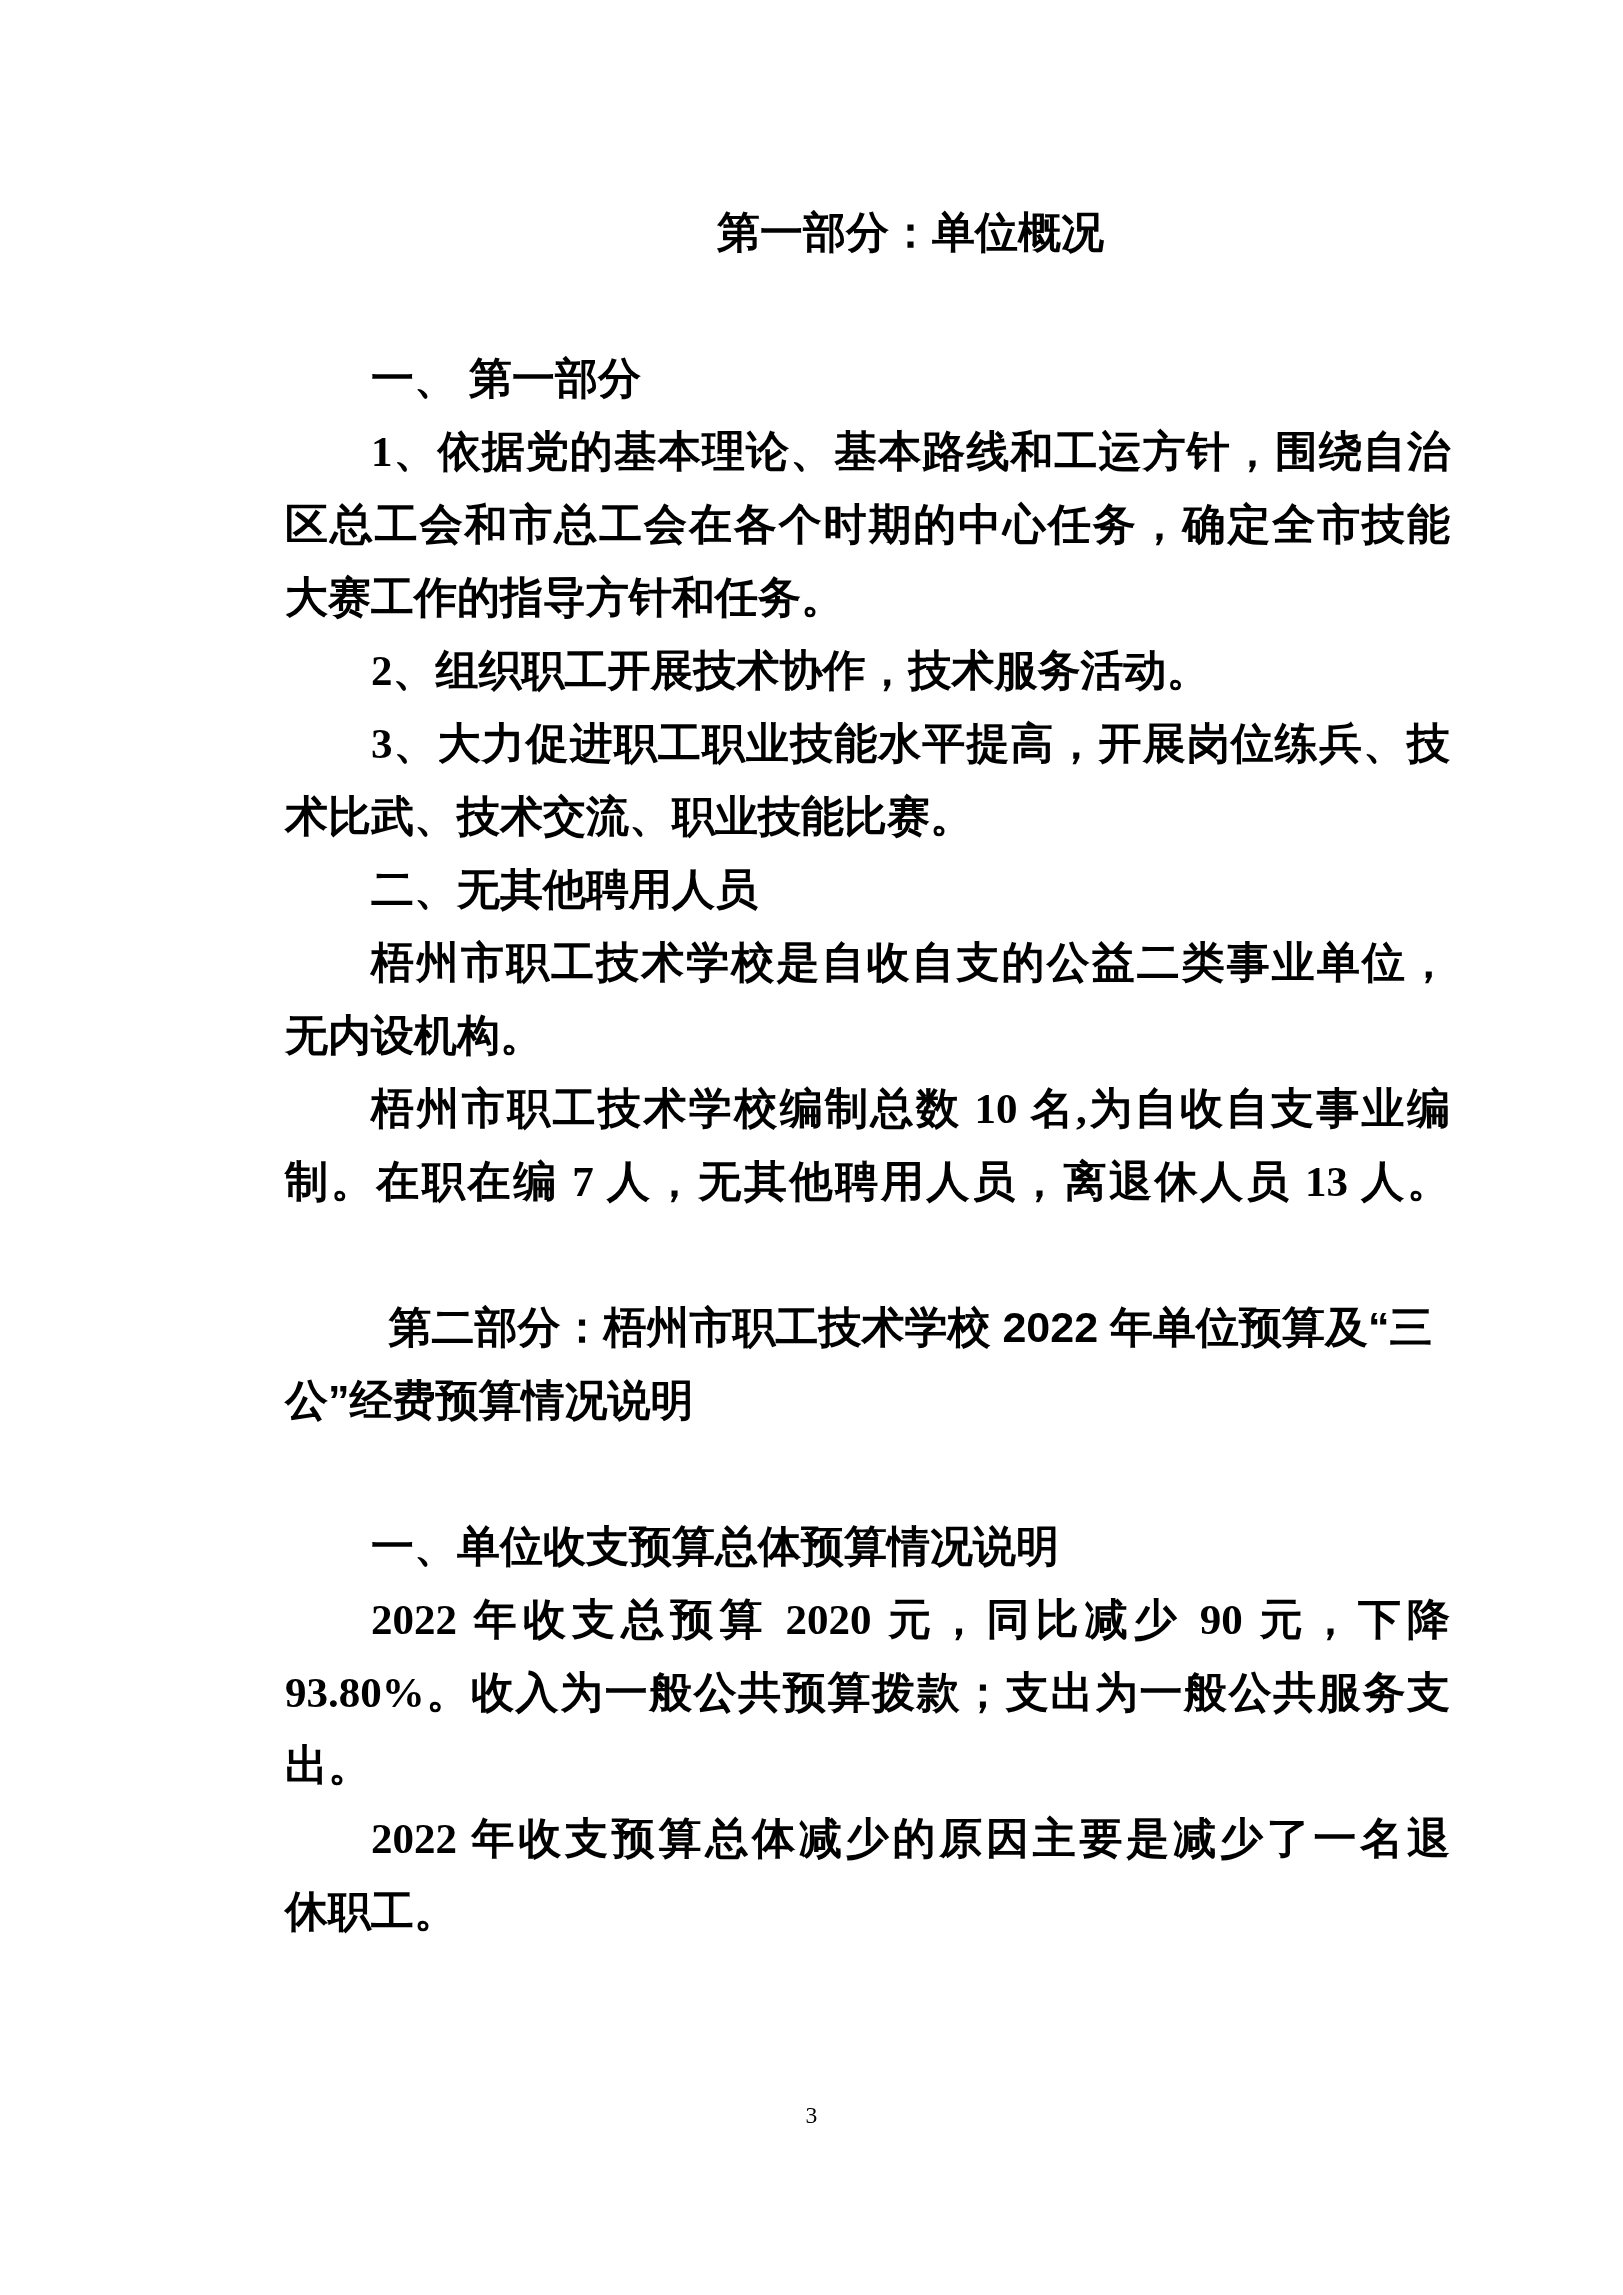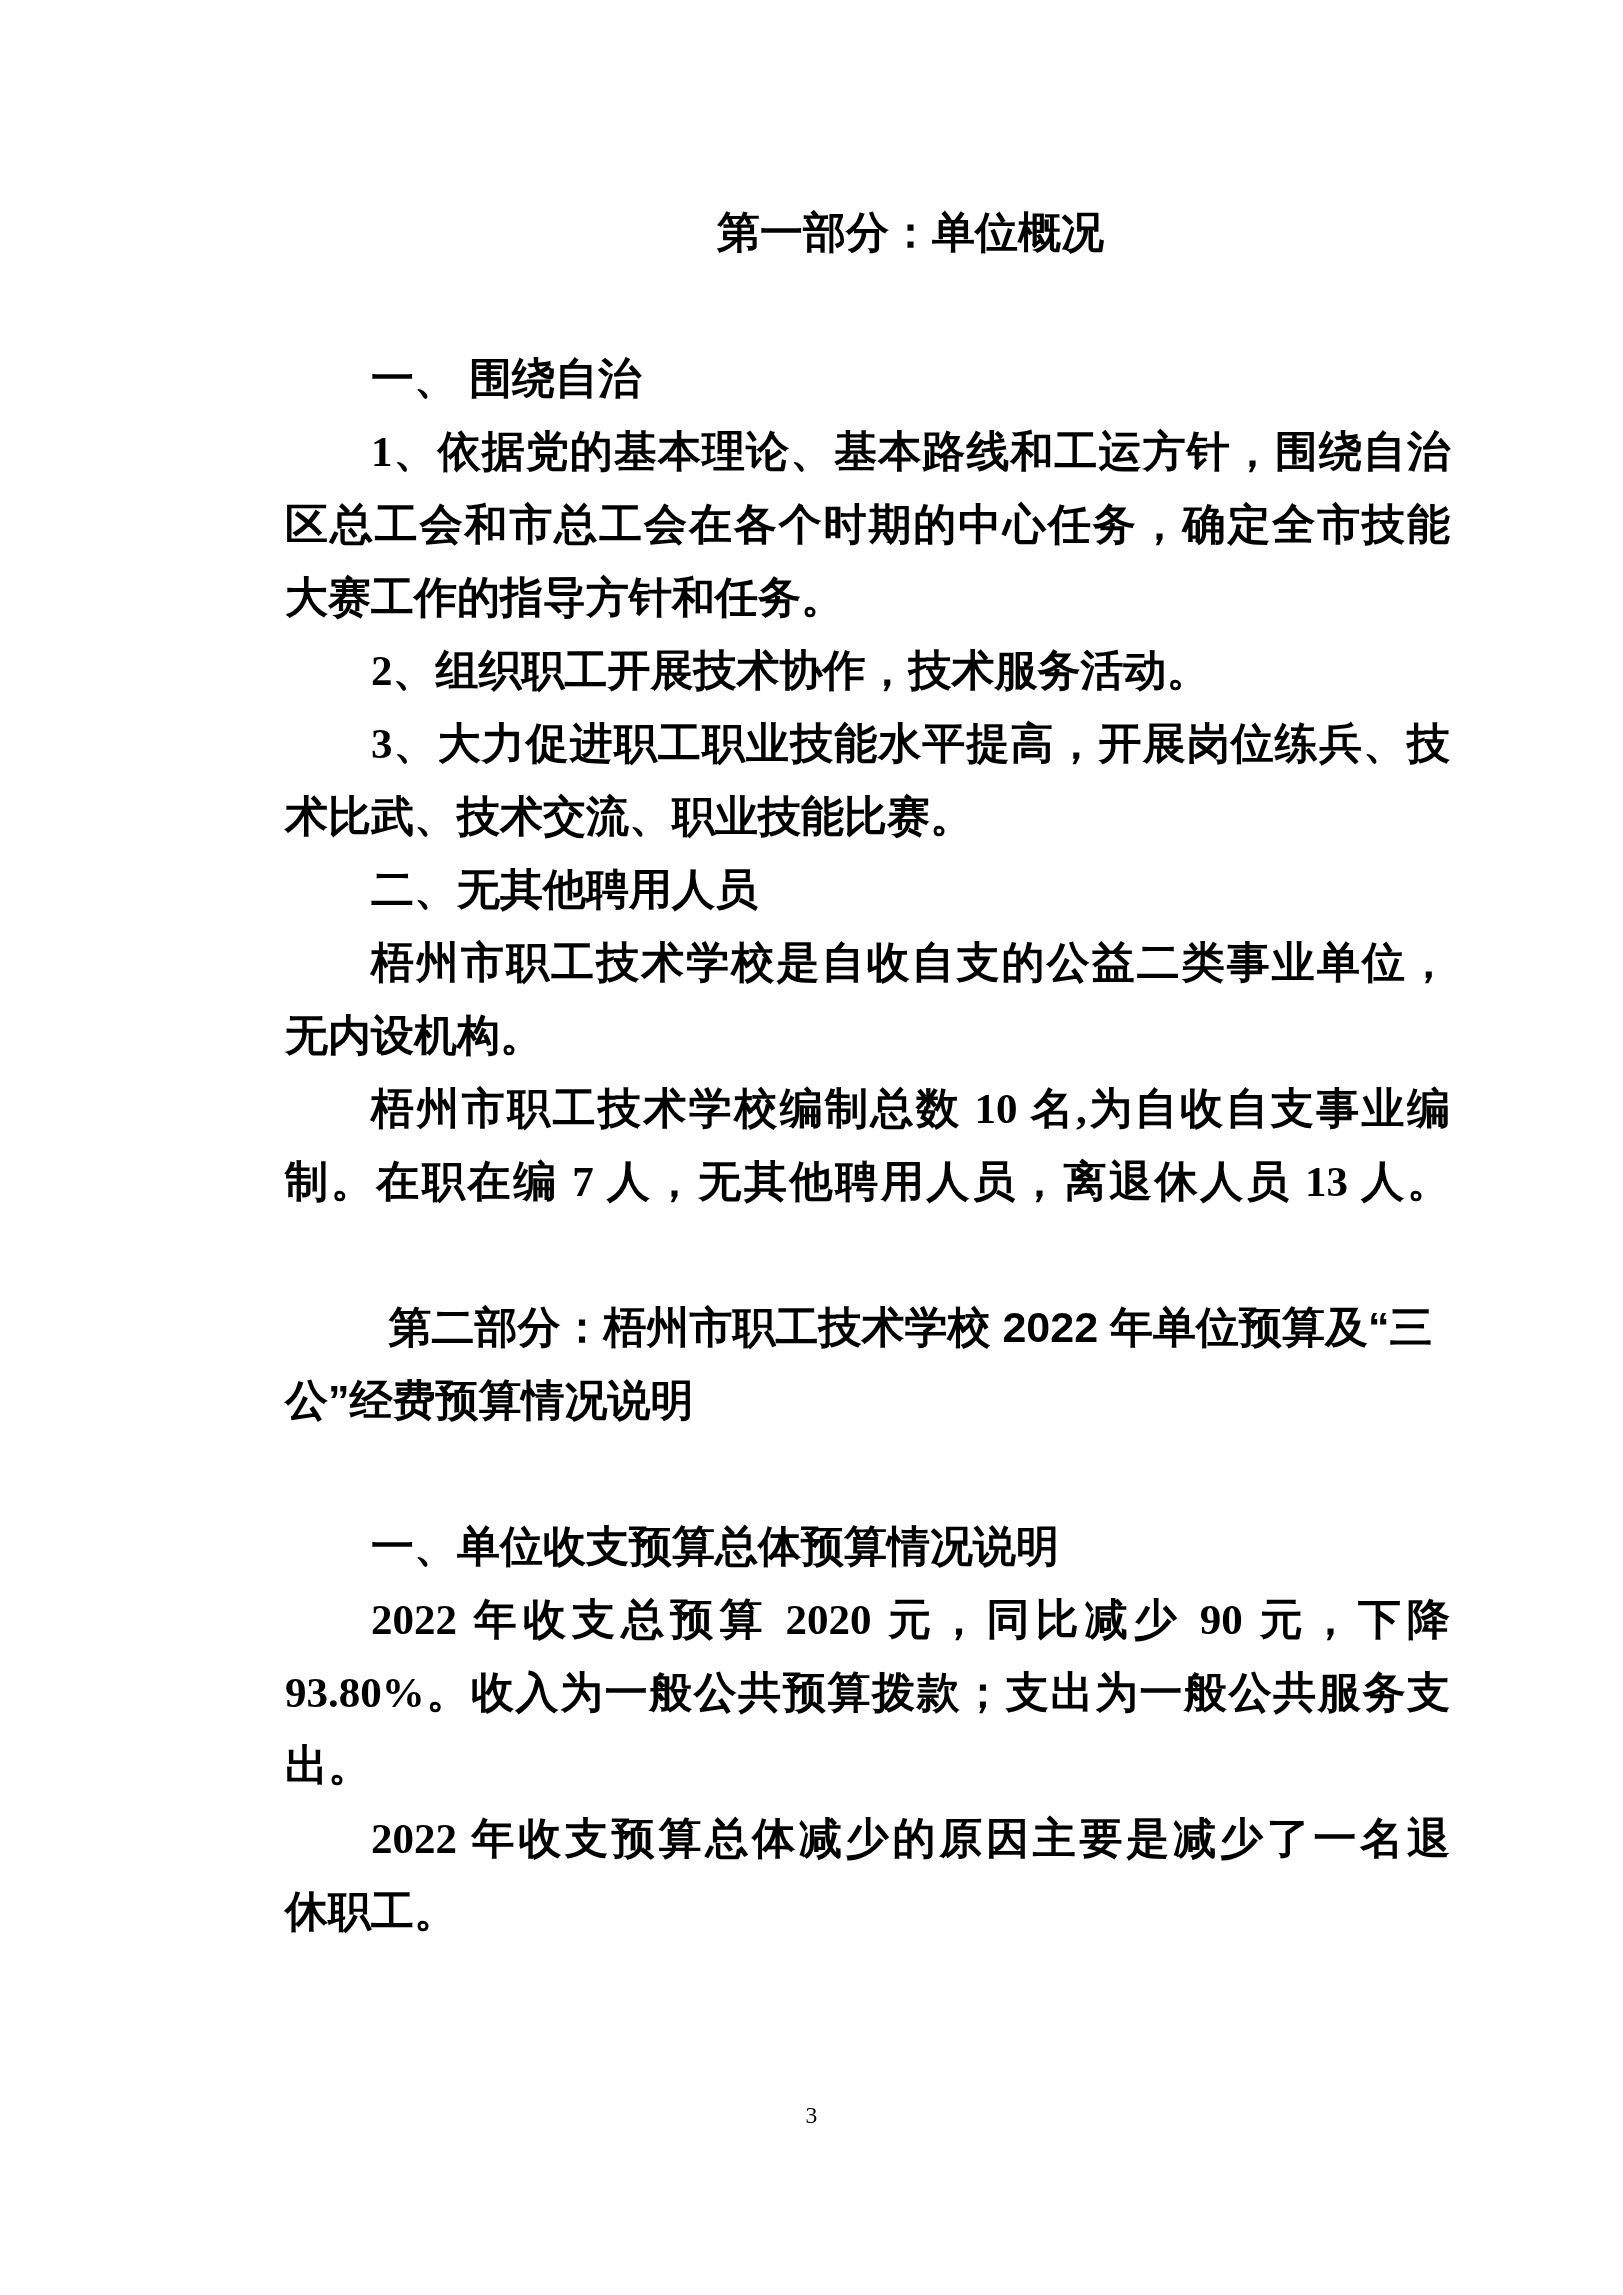--- a/index.html
+++ b/index.html
@@ -70,21 +70,21 @@
 </head>
 <body>
 
 <div class="page">
   <div class="content">
 
     <div class="line part-title">第一部分：单位概况</div>
 
     <div class="line blank"></div>
 
-    <div class="line heading ind">一、 围绕自治</div>
+    <div class="line heading ind">一、 第一部分</div>
 
     <div class="line body-text just ind">1、依据党的基本理论、基本路线和工运方针，围绕自治</div>
     <div class="line body-text just">区总工会和市总工会在各个时期的中心任务，确定全市技能</div>
     <div class="line body-text">大赛工作的指导方针和任务。</div>
 
     <div class="line body-text ind">2、组织职工开展技术协作，技术服务活动。</div>
 
     <div class="line body-text just ind">3、大力促进职工职业技能水平提高，开展岗位练兵、技</div>
     <div class="line body-text">术比武、技术交流、职业技能比赛。</div>
 

